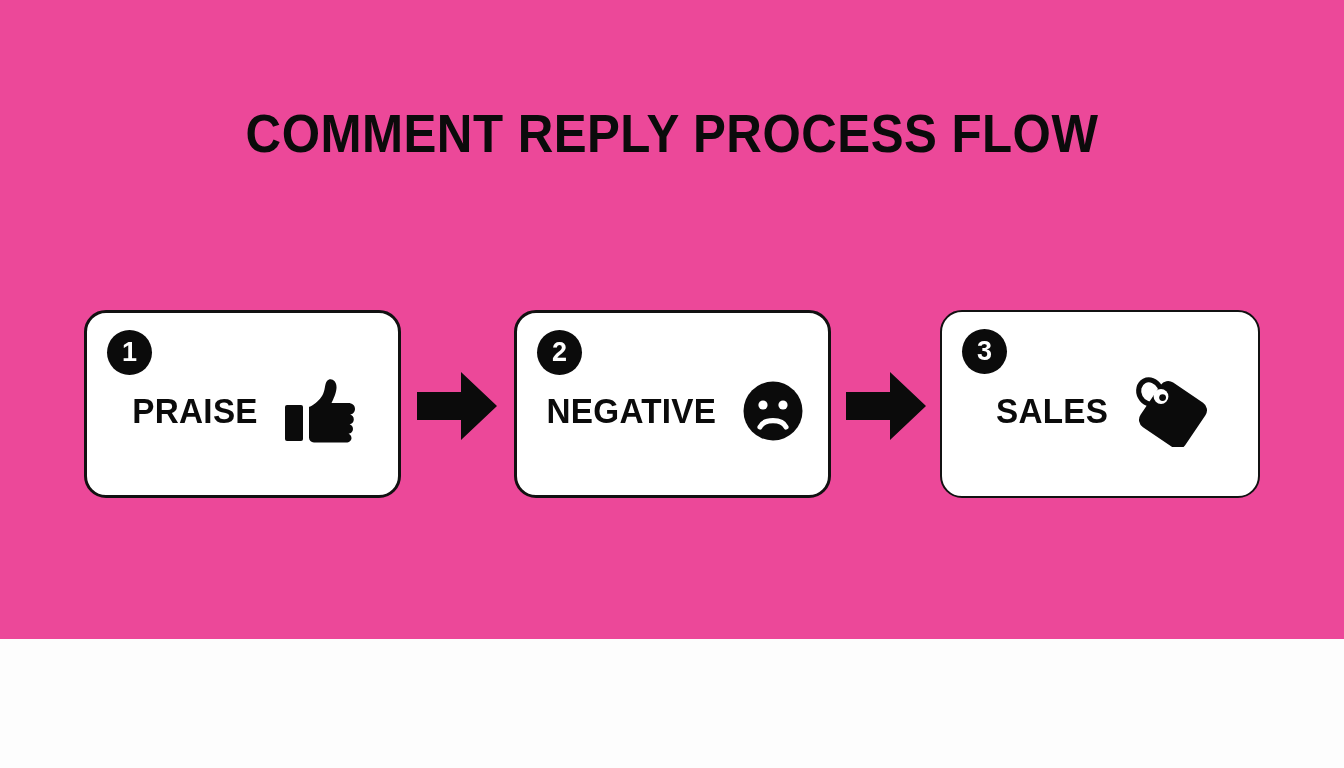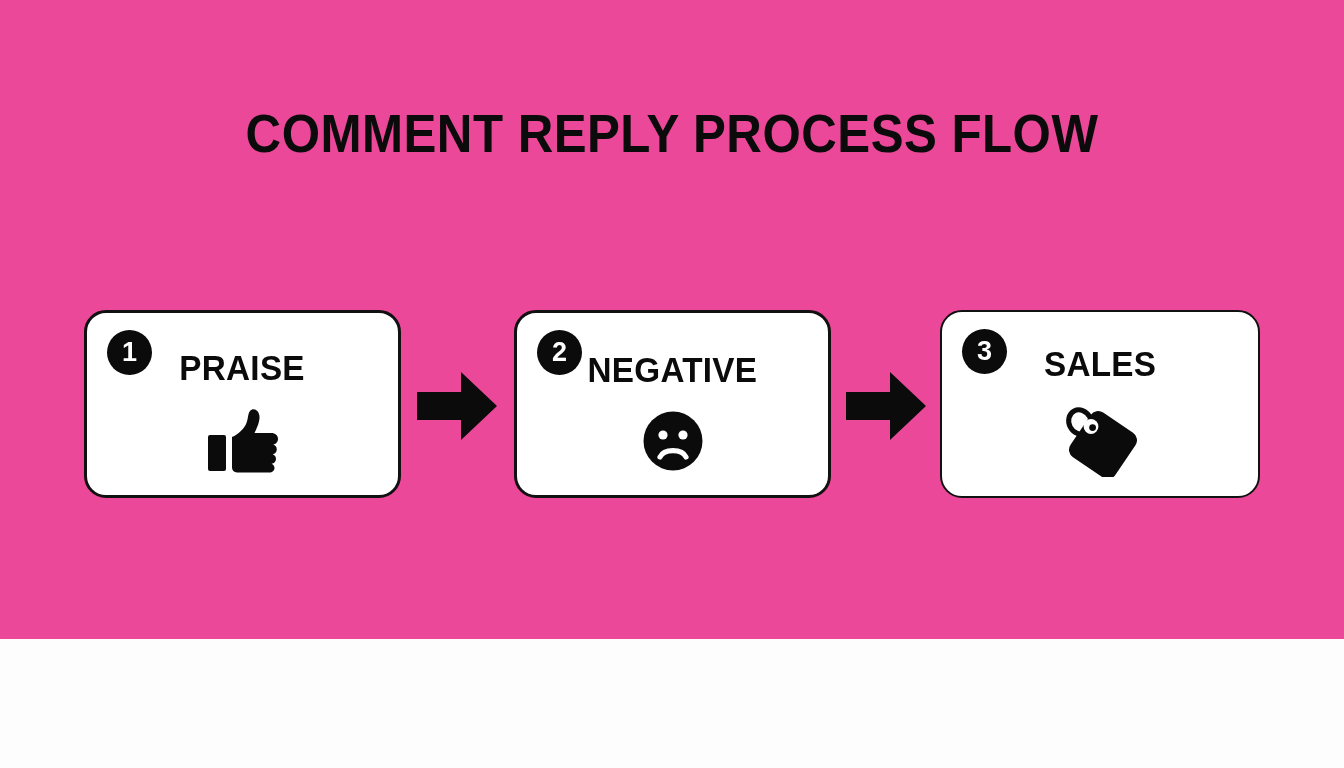--- a/index.html
+++ b/index.html
@@ -84,21 +84,20 @@
     left: 0;
     top: 0;
     width: 100%;
     height: 100%;
     display: flex;
     align-items: center;
     justify-content: center;
     gap: 22px;
     padding-top: 14px;
     box-sizing: border-box;
-    flex-direction: column;
   }
 
   .card-label {
     font-family: "Liberation Sans", sans-serif;
     font-weight: 700;
     font-size: 35px;
     line-height: 38px;
     color: #0b0b0b;
     letter-spacing: 0.3px;
     transform: scaleX(0.95);

